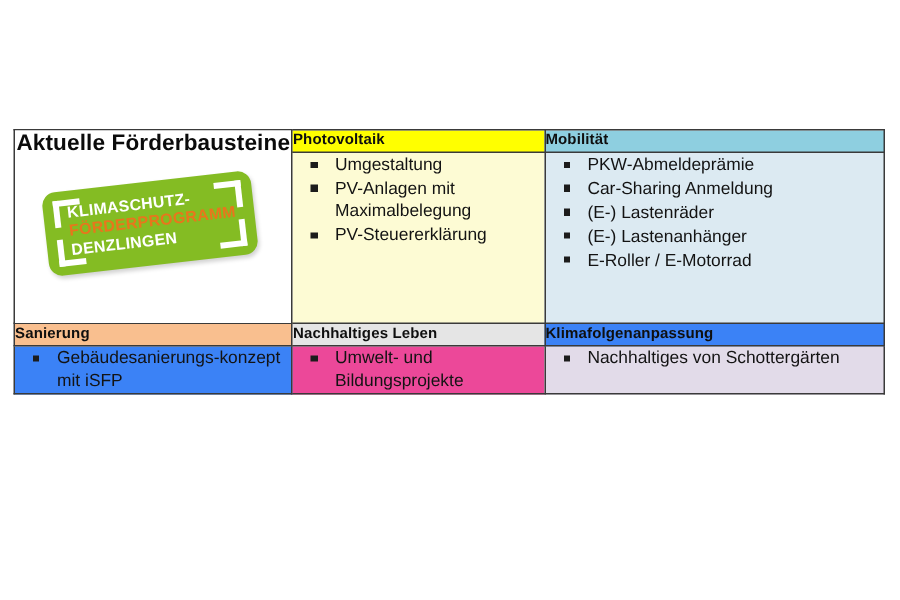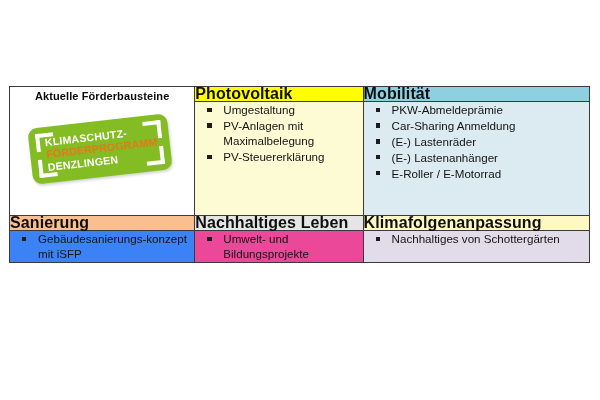--- a/index.html
+++ b/index.html
@@ -38,38 +38,38 @@
   }
 
   
   .col-a { width: 185px; }
   .col-b { width: 168px; }
   .col-c { width: 226px; }
 
   
   .hdr {
     font-weight: bold;
-    font-size: 16px;
+    font-size: 10px;
     color: #0f0f0f;
     padding: 3px 0 3px 14px;
     letter-spacing: 0.1px;
     line-height: 14px;
     height: 14px;
   }
   .hdr-center {
     text-align: center;
     padding-left: 0;
     font-size: 12px;
   }
 
   .h-yellow  { background: #ffff00; }
   .h-blue    { background: #8ecfe0; }
   .h-orange  { background: #f9bf8f; }
   .h-green   { background: #e5e5e5; }
-  .h-purple  { background: #fef9c3; }
+  .h-purple  { background: #3b82f6; }
   .h-white   { background: #ffffff; }
 
   
   .body-cell {
     padding: 4px 6px 8px 6px;
   }
   .b-yellow { background: #fdfbd4; }
   .b-blue   { background: #dceaf2; margin-left: 24px; }
   .b-orange { background: #3b82f6; }
   .b-green  { background: #ec4899; }
@@ -101,21 +101,21 @@
 
   
   .title-cell {
     position: relative;
     height: 128px;
     background: #ffffff;
   }
   .title-text {
     text-align: center;
     font-weight: bold;
-    font-size: 11px;
+    font-size: 15px;
     color: #0b0b0b;
     padding-top: 2px;
     letter-spacing: 0.1px;
   }
 
   
   .logo-wrap {
     position: absolute;
     left: 14px;
     top: 28px;

